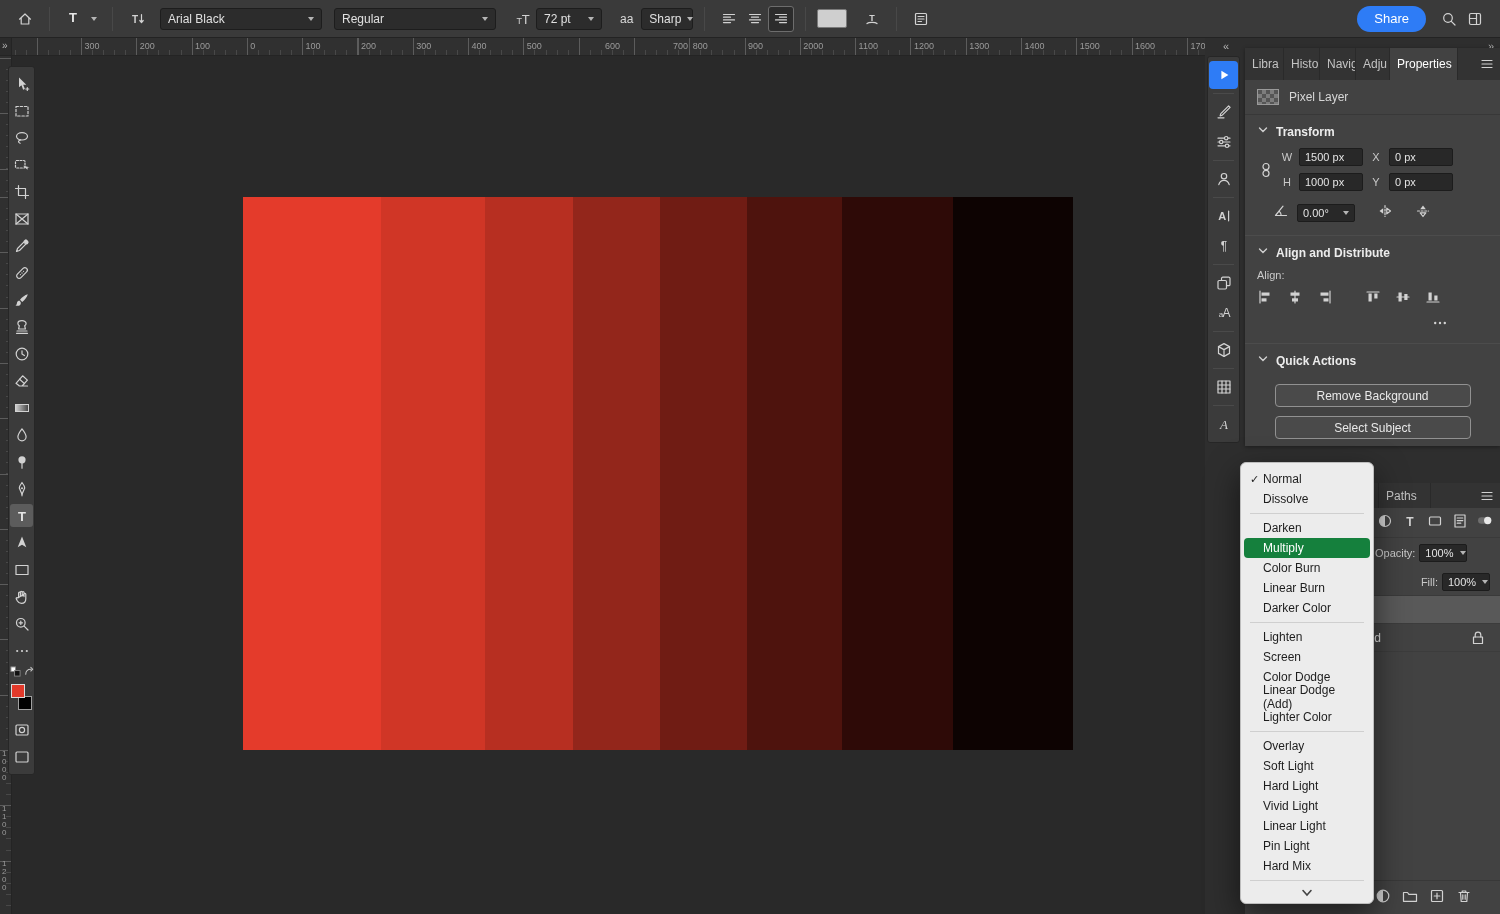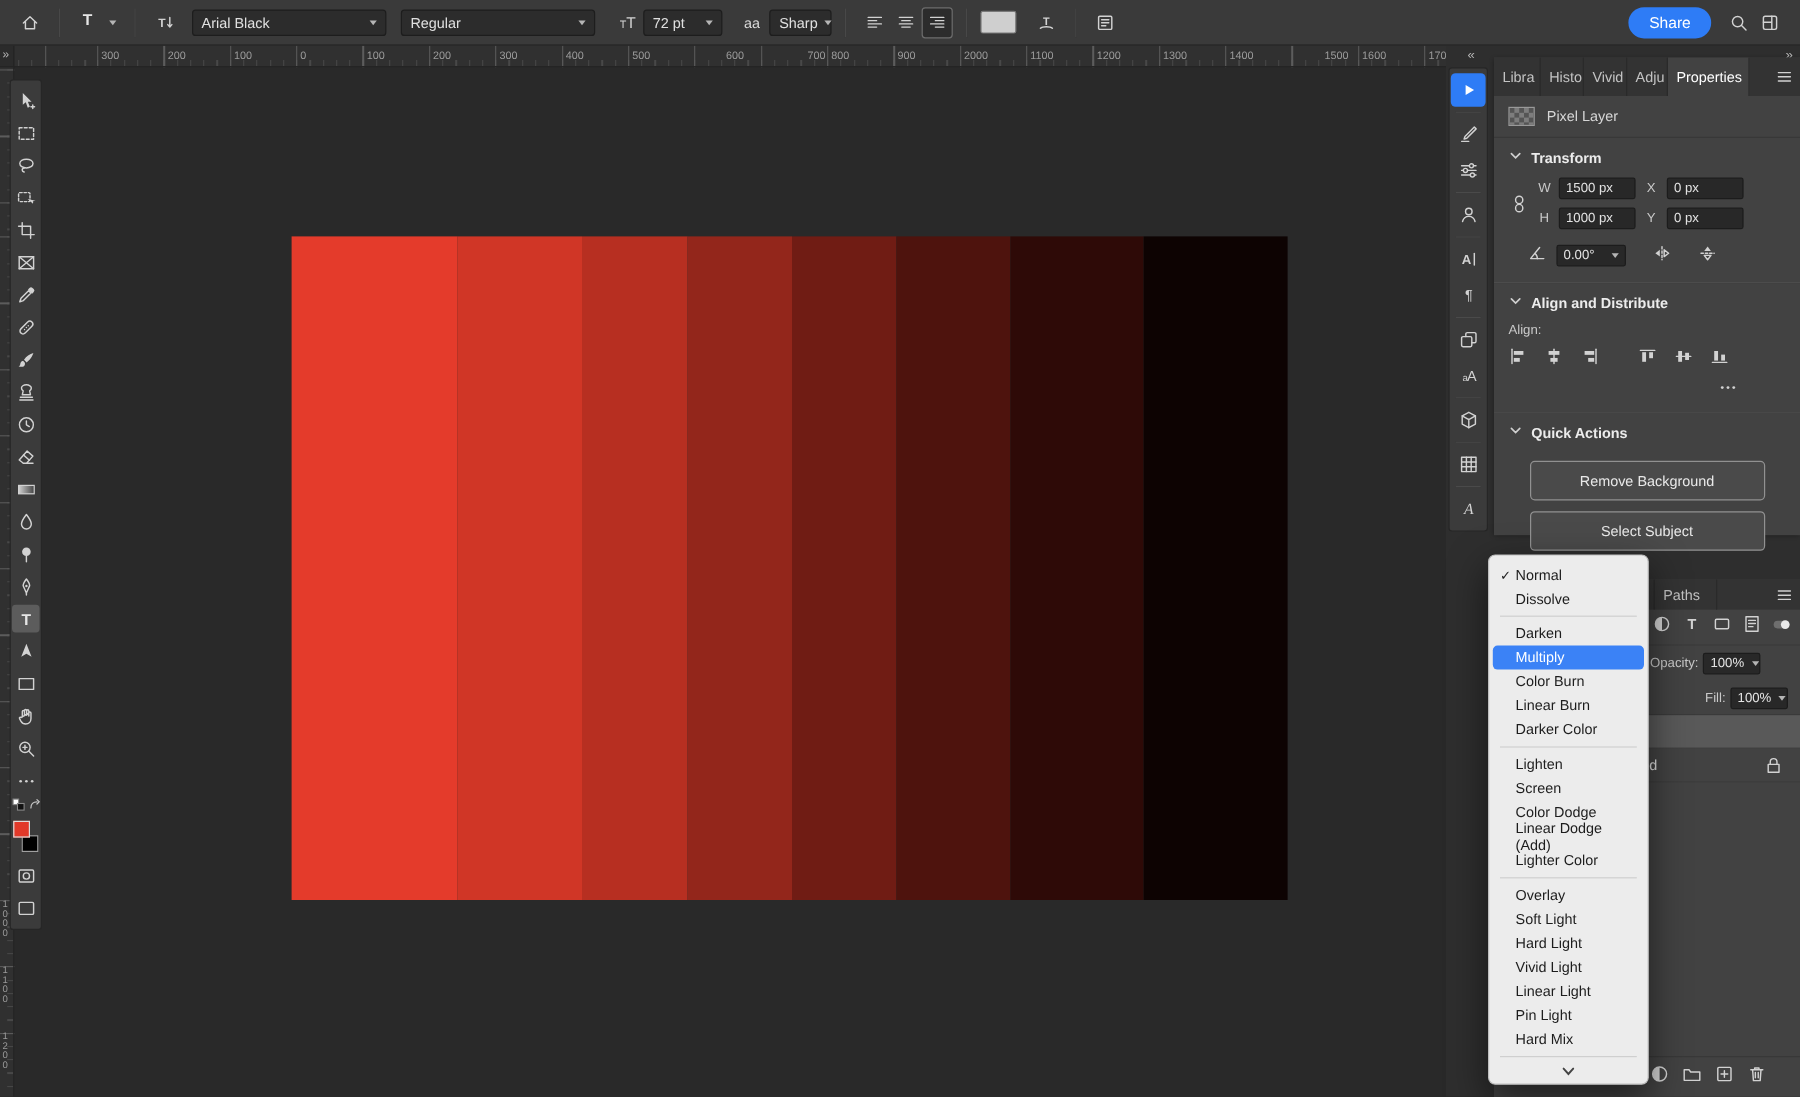--- a/index.html
+++ b/index.html
@@ -64,21 +64,21 @@
 .dd-field{justify-content:space-between;}
 .angle-row{display:flex;align-items:center;gap:8px;padding:10px 12px 6px 28px;}
 .angle-row .field{width:58px;}
 .flip{margin-left:14px;}
 .divider{height:1px;background:#363636;border-bottom:1px solid #4c4c4c;margin:7px 0 0;}
 .align-label{font-size:11px;color:#c9c9c9;padding:2px 12px 6px;}
 .align-row{display:flex;gap:14px;padding:2px 12px 4px;align-items:center;}
 .aicon{width:16px;height:16px;}
 .aicon.gap{margin-left:18px;}
 .dots-row{display:flex;justify-content:flex-end;padding:6px 52px 2px 0;}
-.qa-btn{width:196px;margin:9px auto 0;height:33px;background:#4a4a4a;border:1px solid #919191;border-radius:4px;color:#e9e9e9;font-size:12px;display:flex;align-items:center;justify-content:center;font-family:inherit;}
+.qa-btn{width:196px;margin:9px auto 0;height:23px;background:#4a4a4a;border:1px solid #919191;border-radius:4px;color:#e9e9e9;font-size:12px;display:flex;align-items:center;justify-content:center;font-family:inherit;}
 .pgroup2{position:absolute;left:40px;top:445px;width:255px;height:431px;background:#424242;}
 .filter-row{height:30px;display:flex;align-items:center;justify-content:flex-end;gap:9px;padding:0 8px;border-bottom:1px solid #3a3a3a;}
 .blend-row{height:30px;display:flex;align-items:center;padding:0 10px;border-bottom:0;}
 .blenddd{width:112px;}
 .llab{font-size:11px;color:#c9c9c9;margin-left:8px;}
 .valf{width:48px;margin-left:4px;}
 .lock-row{height:28px;display:flex;align-items:center;padding:0 10px;border-bottom:1px solid #3a3a3a;}
 .lockicons{display:flex;gap:7px;margin-left:6px;align-items:center;}
 .layer-row{height:28px;display:flex;align-items:center;gap:8px;padding:0 6px;font-size:12px;color:#e0e0e0;border-bottom:1px solid #3c3c3c;}
 .layer-row.selected{background:#595959;}
@@ -199,21 +199,21 @@
     <span class="hrlabel" style="left: 526.8px;">500</span>
     <span class="hrlabel" style="left: 605px;">600</span>
     <span class="hrlabel" style="left: 673px;">700</span>
     <span class="hrlabel" style="left: 692.7px;">800</span>
     <span class="hrlabel" style="left: 748px;">900</span>
     <span class="hrlabel" style="left: 803.3px;">2000</span>
     <span class="hrlabel" style="left: 858.6px;">1100</span>
     <span class="hrlabel" style="left: 913.9px;">1200</span>
     <span class="hrlabel" style="left: 969.2px;">1300</span>
     <span class="hrlabel" style="left: 1024.5px;">1400</span>
-    <span class="hrlabel" style="left: 1079.8px; margin-left: 24px;">1500</span>
+    <span class="hrlabel" style="left: 1079.8px;">1500</span>
     <span class="hrlabel" style="left: 1135.1px;">1600</span>
     <span class="hrlabel" style="left: 1190.4px;">170</span>
   </div>
 <div class="ruler-v">
     <span class="vrlabel" style="top: 694px;">1
 0
 0
 0</span>
     <span class="vrlabel" style="top: 749px;">1
 1
@@ -481,21 +481,21 @@
           </svg>
         </div>
       </div>
     </div>
   <div class="vscroll"></div>
 
   <div class="pgroup1">
     <div class="tabbar" id="ptabs">
         <div class="tab" style="width: 39px;">Libra</div>
         <div class="tab" style="width: 36px;">Histo</div>
-        <div class="tab" style="width: 36px;">Vivid</div>
+        <div class="tab" style="width: 36px;">Navig</div>
         <div class="tab" style="width: 34px;">Adju</div>
         <div class="tab active" style="width: 68px;">Properties</div>
         <div class="tab-menu">
           <svg width="16" height="16" viewBox="0 0 16 16" fill="none" stroke="#d2d2d2" stroke-width="1.2" stroke-linecap="round" stroke-linejoin="round" style="font-family:'Liberation Sans',sans-serif">
             <path d="M3 4.5h10M3 8h10M3 11.5h10"></path>
           </svg>
         </div>
       </div>
     <div class="pcontent">
       <div class="pl-row">
@@ -741,21 +741,21 @@
     </div>
     <div class="menu-item">
       <span class="check"></span>
       <span class="mlabel">Dissolve</span>
     </div>
     <div class="menu-sep"></div>
     <div class="menu-item">
       <span class="check"></span>
       <span class="mlabel">Darken</span>
     </div>
-    <div class="menu-item highlight" style="background: #3b82f6;">
+    <div class="menu-item highlight" style="background: #15803d;">
       <span class="check"></span>
       <span class="mlabel">Multiply</span>
     </div>
     <div class="menu-item">
       <span class="check"></span>
       <span class="mlabel">Color Burn</span>
     </div>
     <div class="menu-item">
       <span class="check"></span>
       <span class="mlabel">Linear Burn</span>

